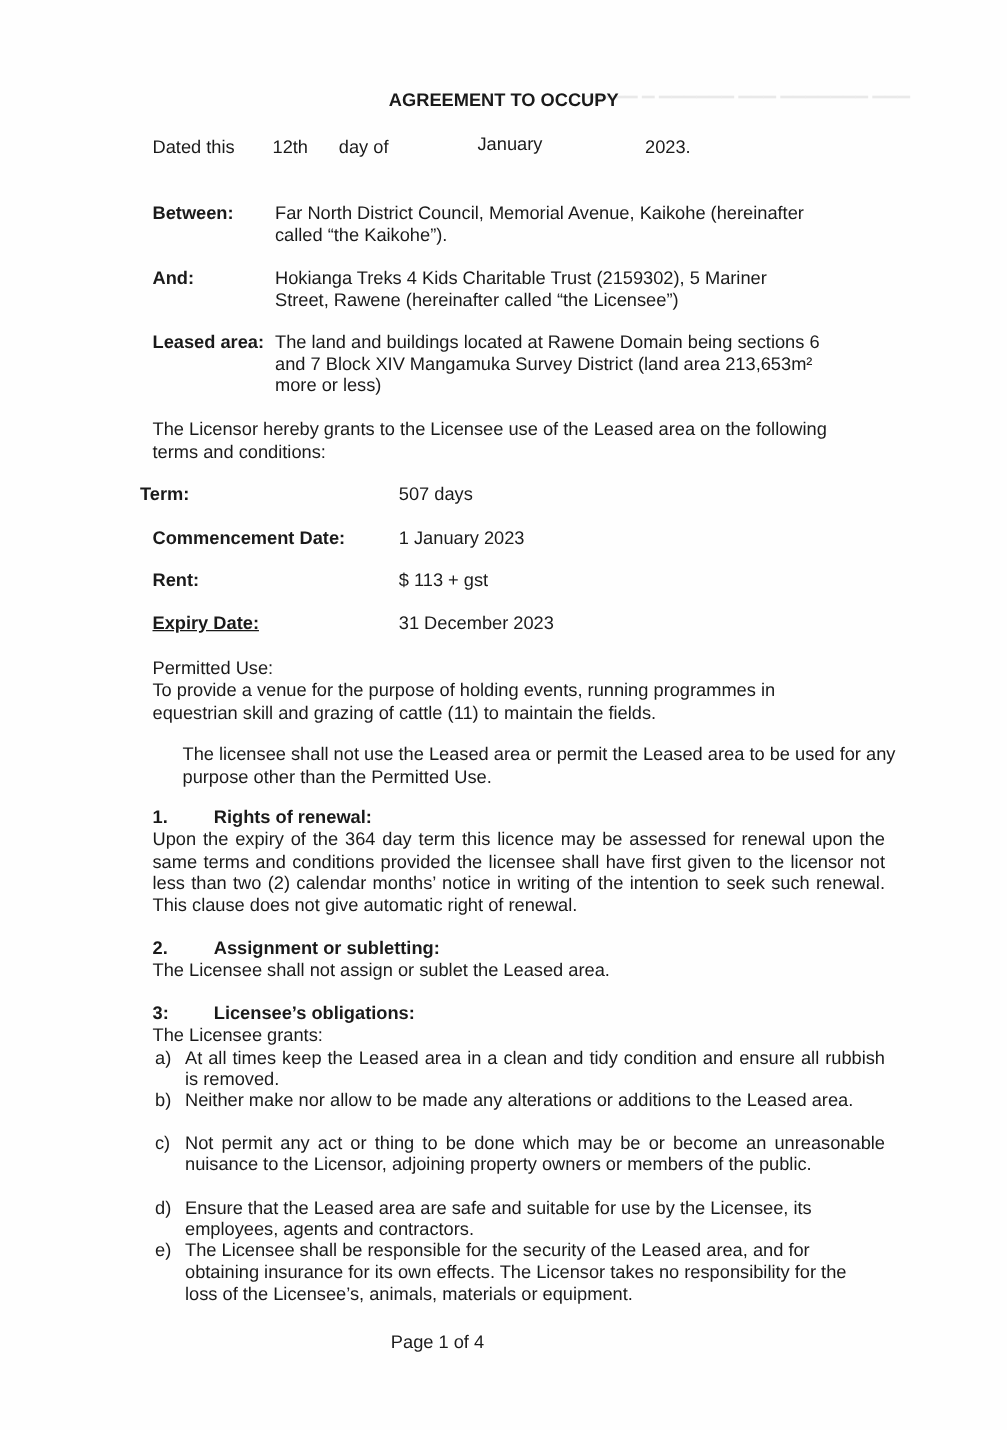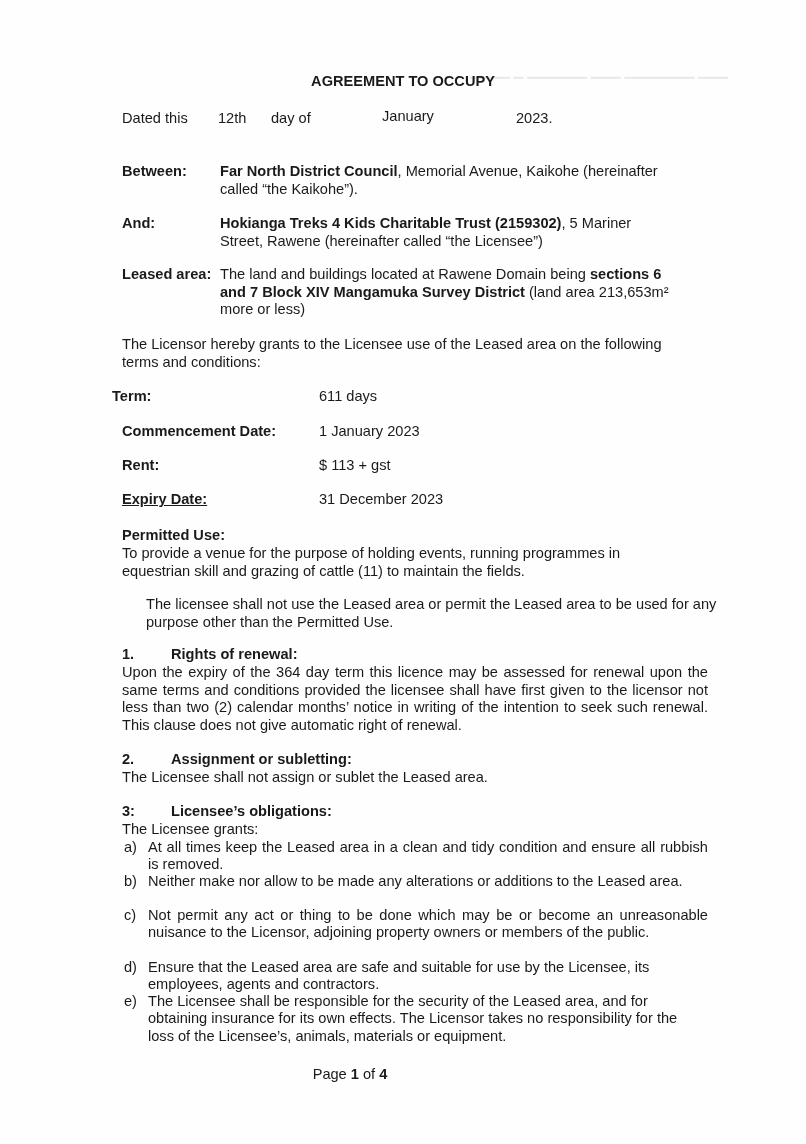--- a/index.html
+++ b/index.html
@@ -32,21 +32,21 @@
     }
     .title {
       position: absolute;
       left: 0; width: 806px;
       top: 73px;
       text-align: center;
       font-weight: bold;
       font-size: 14.6px;
     }
     .abs { position: absolute; white-space: nowrap; }
-    .b { font-weight: bold; }
+    .b { font-weight: normal; }
     .block {
       position: absolute;
       line-height: 17.5px;
     }
     .label {
       position: absolute;
       font-weight: bold;
     }
     .justify { text-align: justify; }
     .list-item {
@@ -102,21 +102,21 @@
     <span>The land and buildings located at Rawene Domain being </span><span class="b">sections 6</span><br>
     <span class="b">and 7 Block XIV Mangamuka Survey District</span><span> (land area 213,653m²</span><br>
     <span>more or less)</span>
   </div>
 
   <div class="block" style="left:122px; top:336px; width:570px;">The Licensor hereby grants to the Licensee use of the Leased area on the following terms and conditions:</div>
 
   <div>
     <div>
       <span class="label" style="left:112px; top:388px;">Term:</span>
-      <span class="abs" style="left:319px; top:388px;">611 days</span>
+      <span class="abs" style="left:319px; top:388px;">507 days</span>
     </div>
     <div>
       <span class="label" style="left:122px; top:423px;">Commencement Date:</span>
       <span class="abs" style="left:319px; top:423px;">1 January 2023</span>
     </div>
     <div>
       <span class="label" style="left:122px; top:457px;">Rent:</span>
       <span class="abs" style="left:319px; top:457px;">$ 113 + gst</span>
     </div>
     <div>

